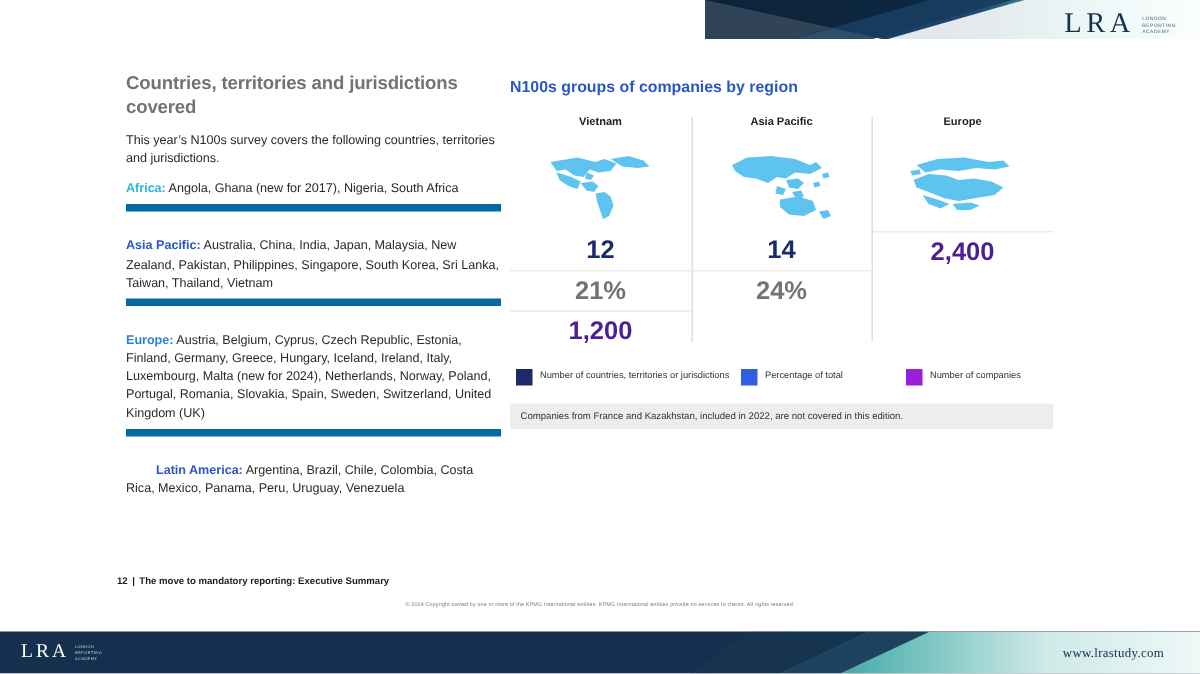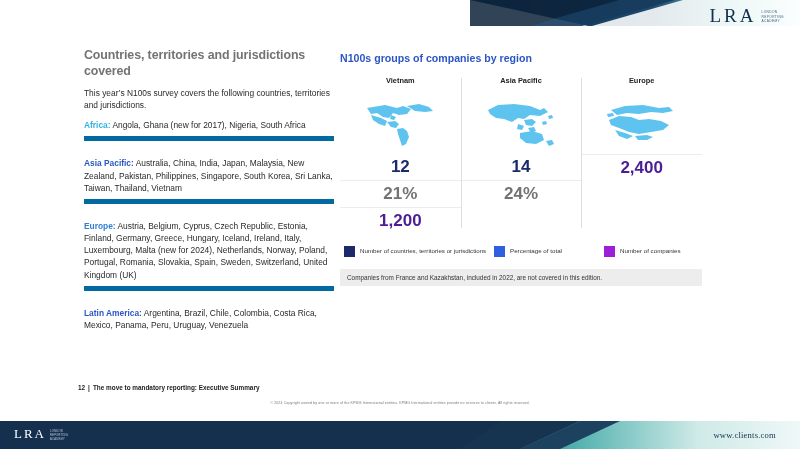--- a/index.html
+++ b/index.html
@@ -97,21 +97,21 @@
   </div>
   <div class="reg">
     <p><span class="lbl" style="color: rgb(43, 87, 196);">Asia Pacific:</span>
        <span>Australia, China, India, Japan, Malaysia, New Zealand, Pakistan, Philippines, Singapore, South Korea, Sri Lanka, Taiwan, Thailand, Vietnam</span></p>
   </div>
   <div class="reg">
     <p><span class="lbl" style="color: rgb(47, 127, 212);">Europe:</span>
        <span>Austria, Belgium, Cyprus, Czech Republic, Estonia, Finland, Germany, Greece, Hungary, Iceland, Ireland, Italy, Luxembourg, Malta (new for 2024), Netherlands, Norway, Poland, Portugal, Romania, Slovakia, Spain, Sweden, Switzerland, United Kingdom (UK)</span></p>
   </div>
   <div class="reg">
-    <p><span class="lbl" style="color: rgb(43, 87, 196);">Latin America:</span>
+    <p><span class="lbl" style="color: rgb(43, 87, 196); margin-left: 20px;">Latin America:</span>
        <span>Argentina, Brazil, Chile, Colombia, Costa Rica, Mexico, Panama, Peru, Uruguay, Venezuela</span></p>
   </div>
 </div>
 
 <div class="chart">
   <h2 class="c-title">N100s groups of companies by region</h2>
 
   <div class="cols">
 
     <div class="col">
@@ -223,14 +223,14 @@
     <polygon points="120,0 160,0 100,28 60,28" fill="#1d4260"></polygon>
   </svg>
   <div class="bot-logo">
     <span class="bot-lra">LRA</span>
     <span class="bot-sub">
       <span>LONDON</span><br>
       <span>REPORTING</span><br>
       <span>ACADEMY</span>
     </span>
   </div>
-  <div class="bot-url">www.clients.com</div>
+  <div class="bot-url">www.lrastudy.com</div>
 </div>
 
 </body></html>

